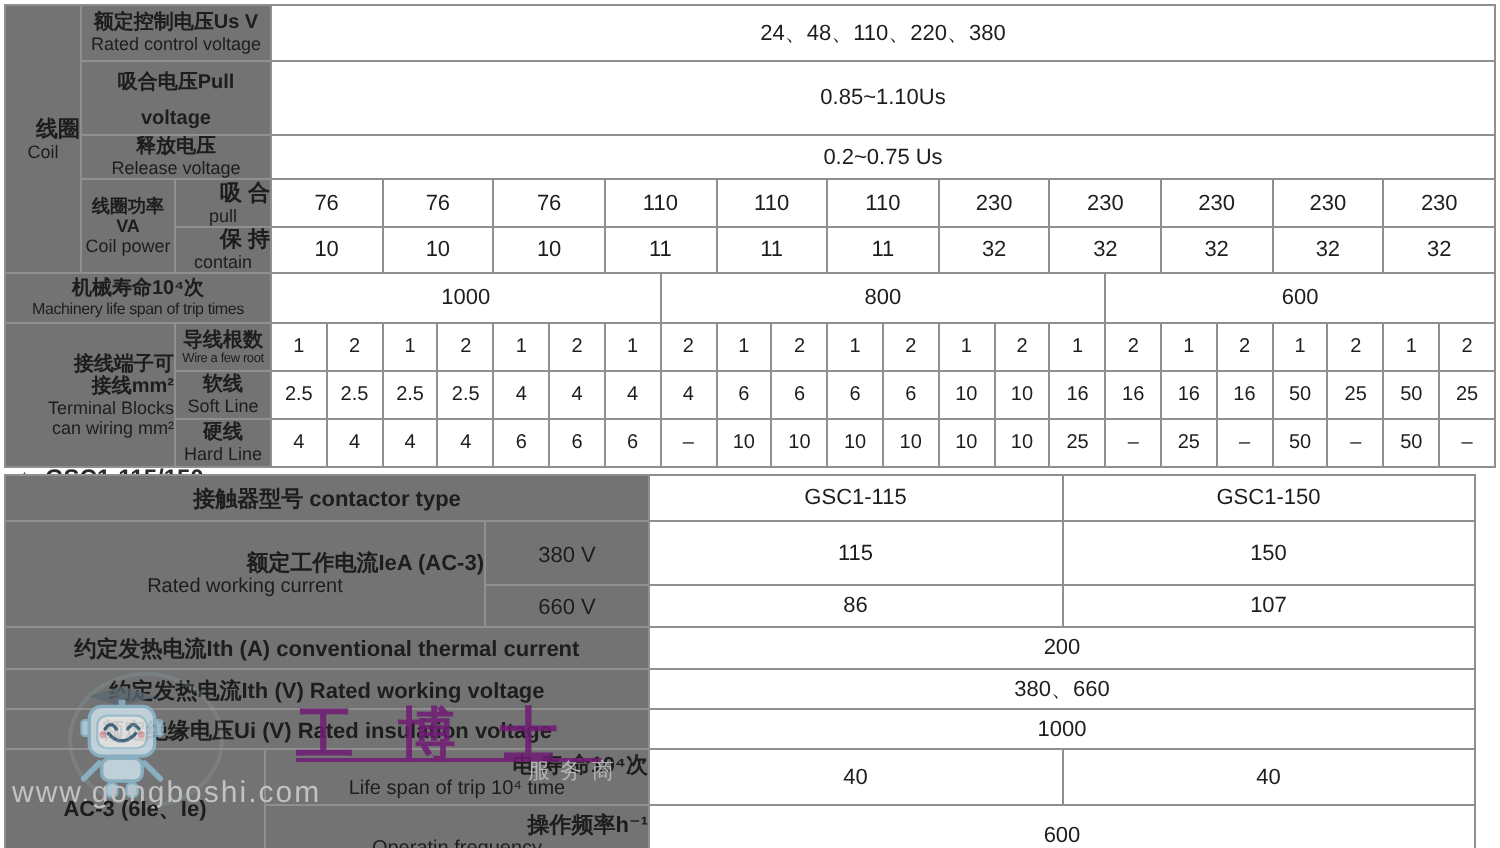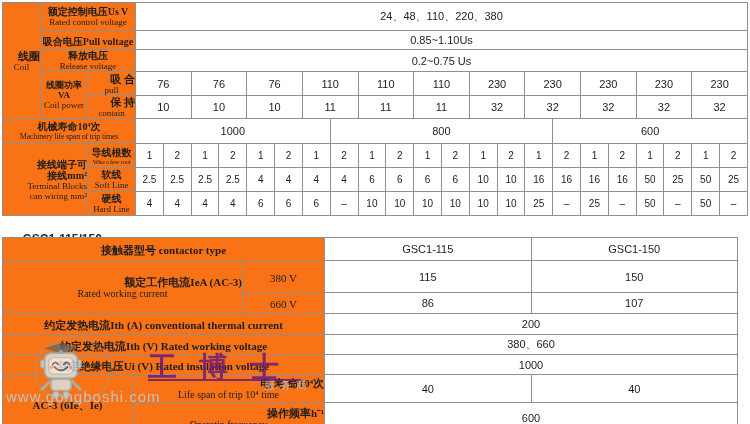--- a/index.html
+++ b/index.html
@@ -6,21 +6,21 @@
   body{
     width:750px;height:424px;position:relative;background:#ffffff;
     font-family:"Liberation Sans","DejaVu Sans",sans-serif;color:#1d1d1d;
     overflow:hidden;
   }
   table{border-collapse:collapse;table-layout:fixed;}
   td{border:1px solid #8f8f8f;text-align:center;vertical-align:middle;padding:0;overflow:hidden;}
   .tbl{position:absolute;border:1px solid #6e6e6e;}
   .top-tbl{left:2px;top:2px;width:746px;}
   .bot-tbl{left:2px;top:237px;width:736px;}
-  .lbl{background:#f97316;font-family:Liberation Serif, serif;}
+  .lbl{background:#737373;}
   .val{background:#ffffff;font-size:11px;}
   .zh{font-size:11px;font-weight:bold;line-height:12px;text-align:right;}
   .zh10{font-size:10px;font-weight:bold;line-height:11px;}
   .zh9{font-size:9px;font-weight:bold;line-height:10px;}
   .en9{font-size:9px;line-height:10px;}
   .en8{font-size:8px;line-height:9px;letter-spacing:-0.2px;white-space:nowrap;}
   .en7{font-size:6.5px;line-height:7px;letter-spacing:-0.2px;white-space:nowrap;}
   .small-val{font-size:10px;}
   .left-cell{text-align:right;padding-left:3px;}
   .mixed{font-size:11px;font-weight:bold;line-height:12px;}

